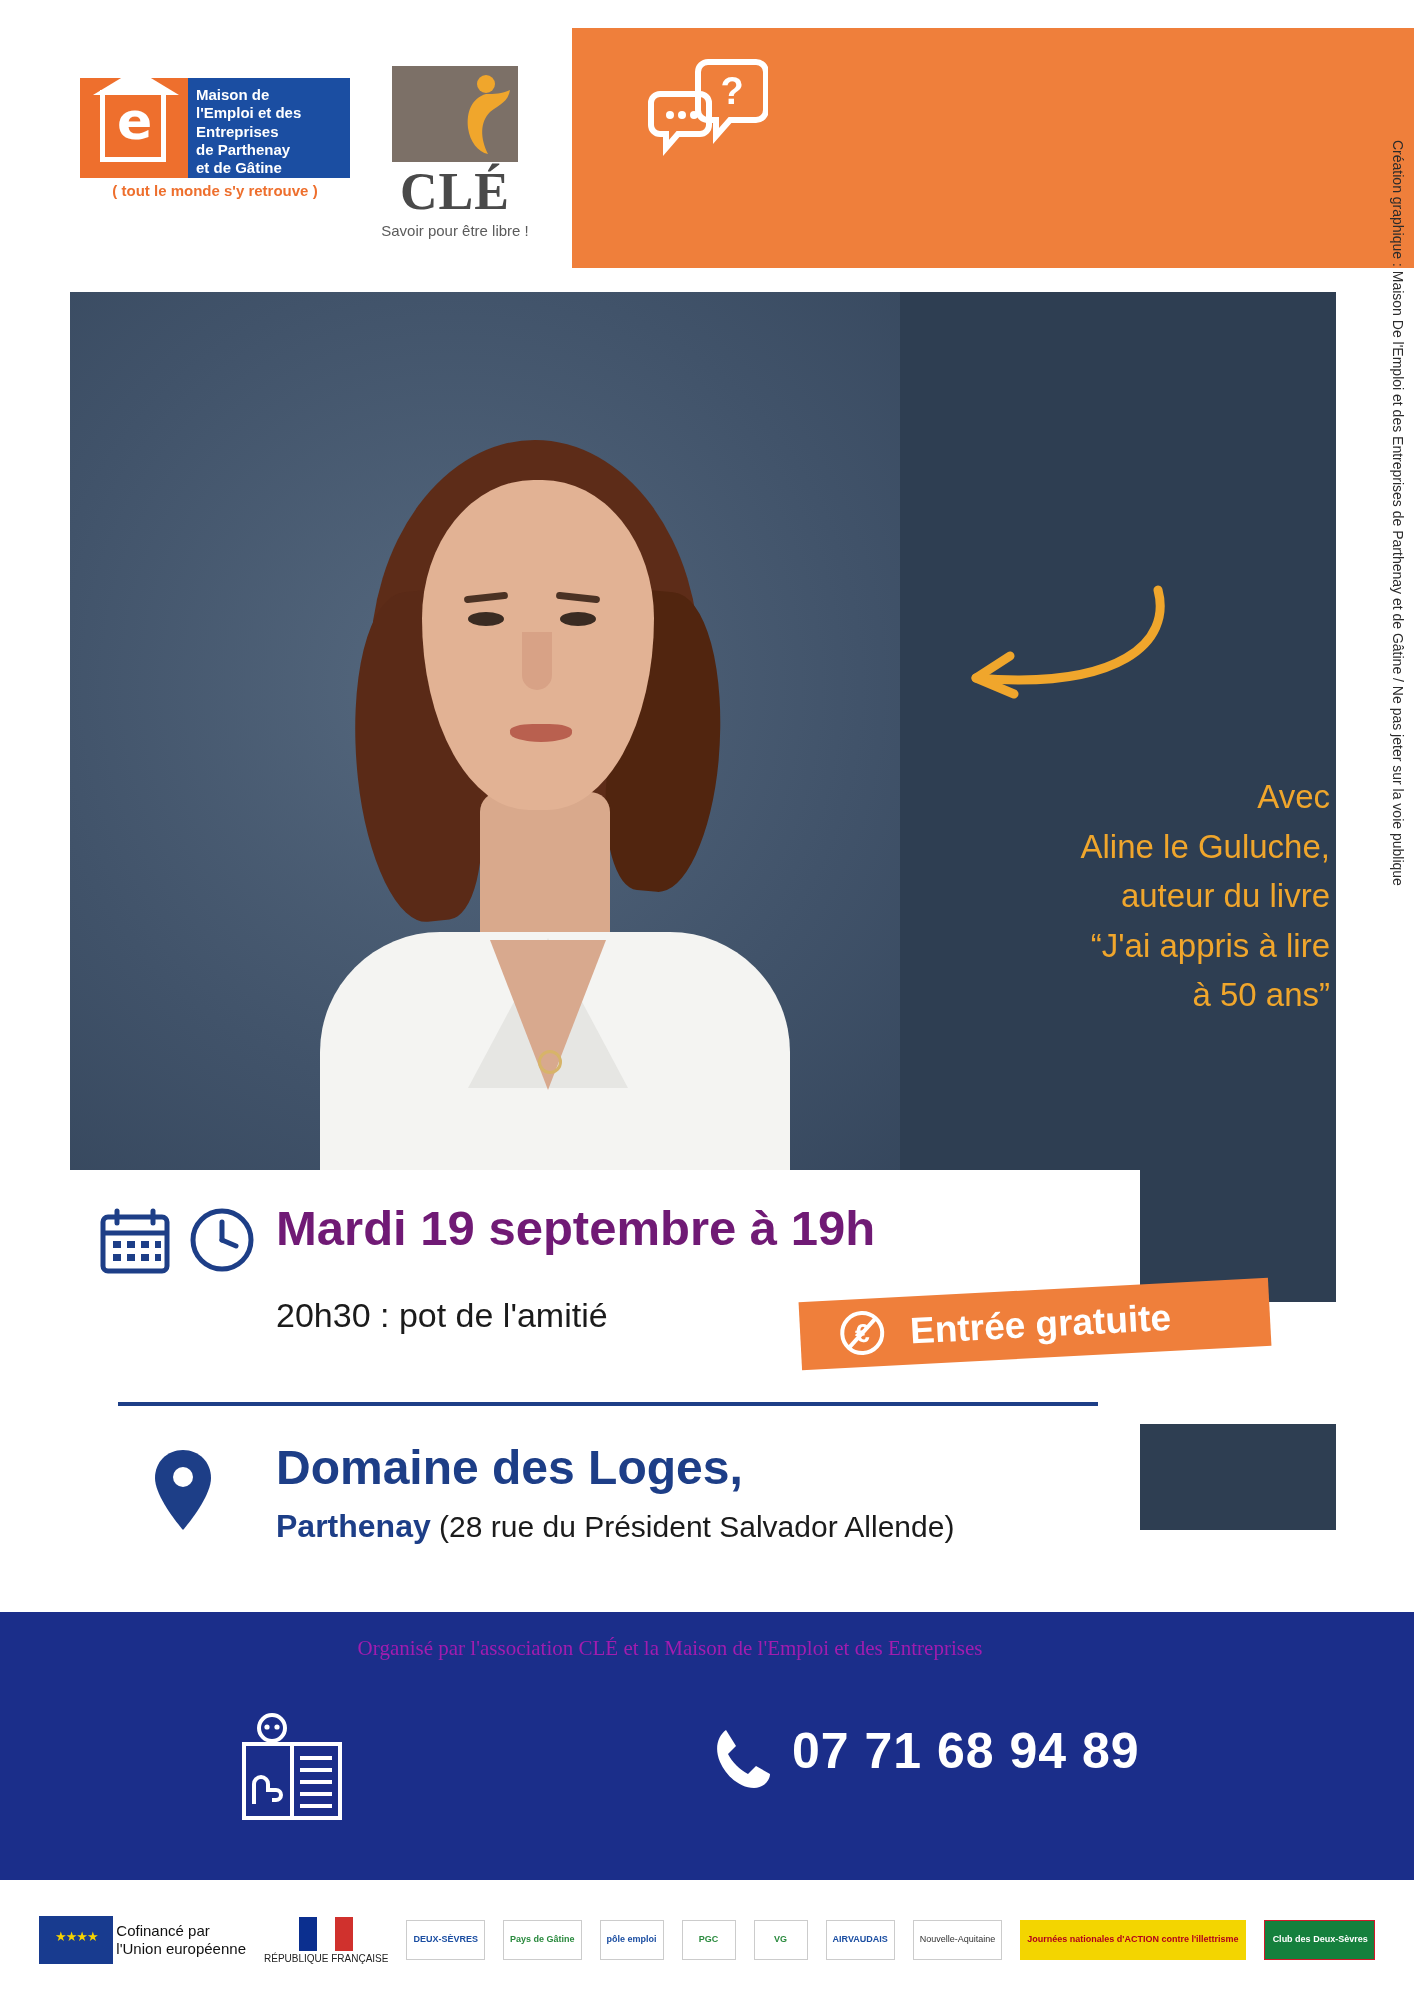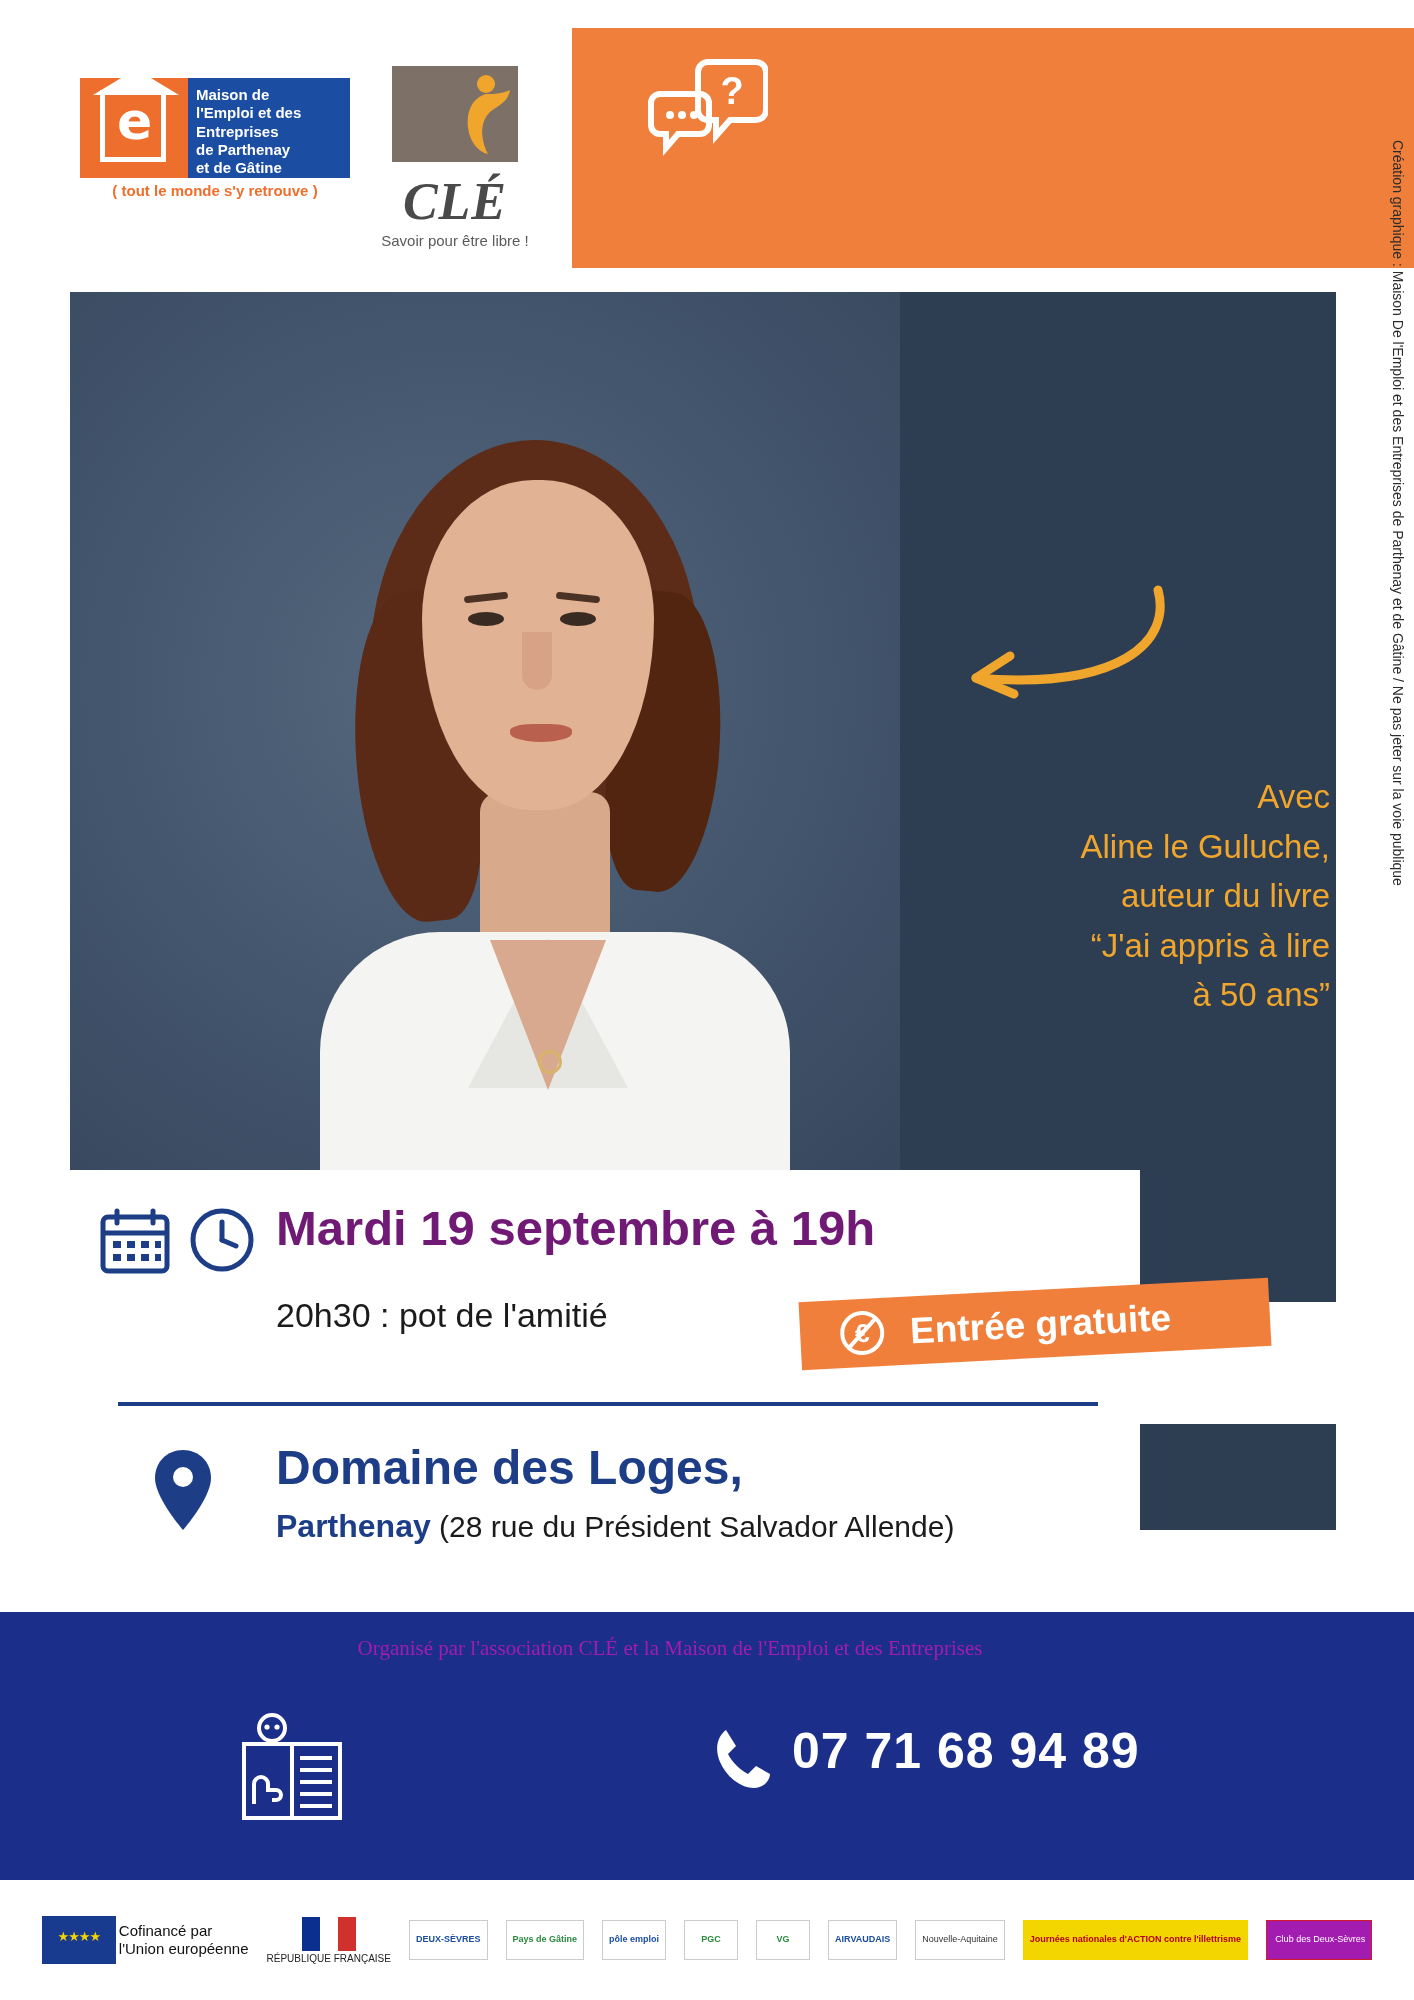--- a/index.html
+++ b/index.html
@@ -144,23 +144,22 @@
     top: 6px;
     width: 62px;
     height: 84px;
   }
   .logo-cle .word {
     font-size: 52px;
     font-weight: bold;
     color: #4a4a4a;
     letter-spacing: 1px;
     line-height: 1;
-    margin-top: 14px;
+    margin-top: 4px;
     font-family: "Liberation Serif", serif;
-    font-style: italic;
   }
   .logo-cle .sub {
     font-size: 15px;
     color: #5b5b5b;
     margin-top: 4px;
   }
 
   
   .photo-band {
     position: absolute;
@@ -554,21 +553,21 @@
     min-width: 54px;
     min-height: 40px;
     display: flex;
     align-items: center;
     justify-content: center;
     text-align: center;
     font-size: 9px;
     color: #333;
     box-sizing: border-box;
   }
-  .logo-red { background: #a21caf; color: #fff; border-color: #d2182a; font-weight: normal; padding-left: 8px; }
+  .logo-red { background: #15803d; color: #fff; border-color: #d2182a; font-weight: bold; padding-left: 8px; }
   .logo-yellow { background: #f3d500; color: #b3001b; border-color: #f3d500; font-weight: bold; }
   .logo-green { color: #2a8a3e; font-weight: bold; }
   .logo-blue { color: #1b4ea2; font-weight: bold; text-align: center; }
 </style>
 </head>
 <body>
 
 <div class="poster">
 
   <div class="header">

